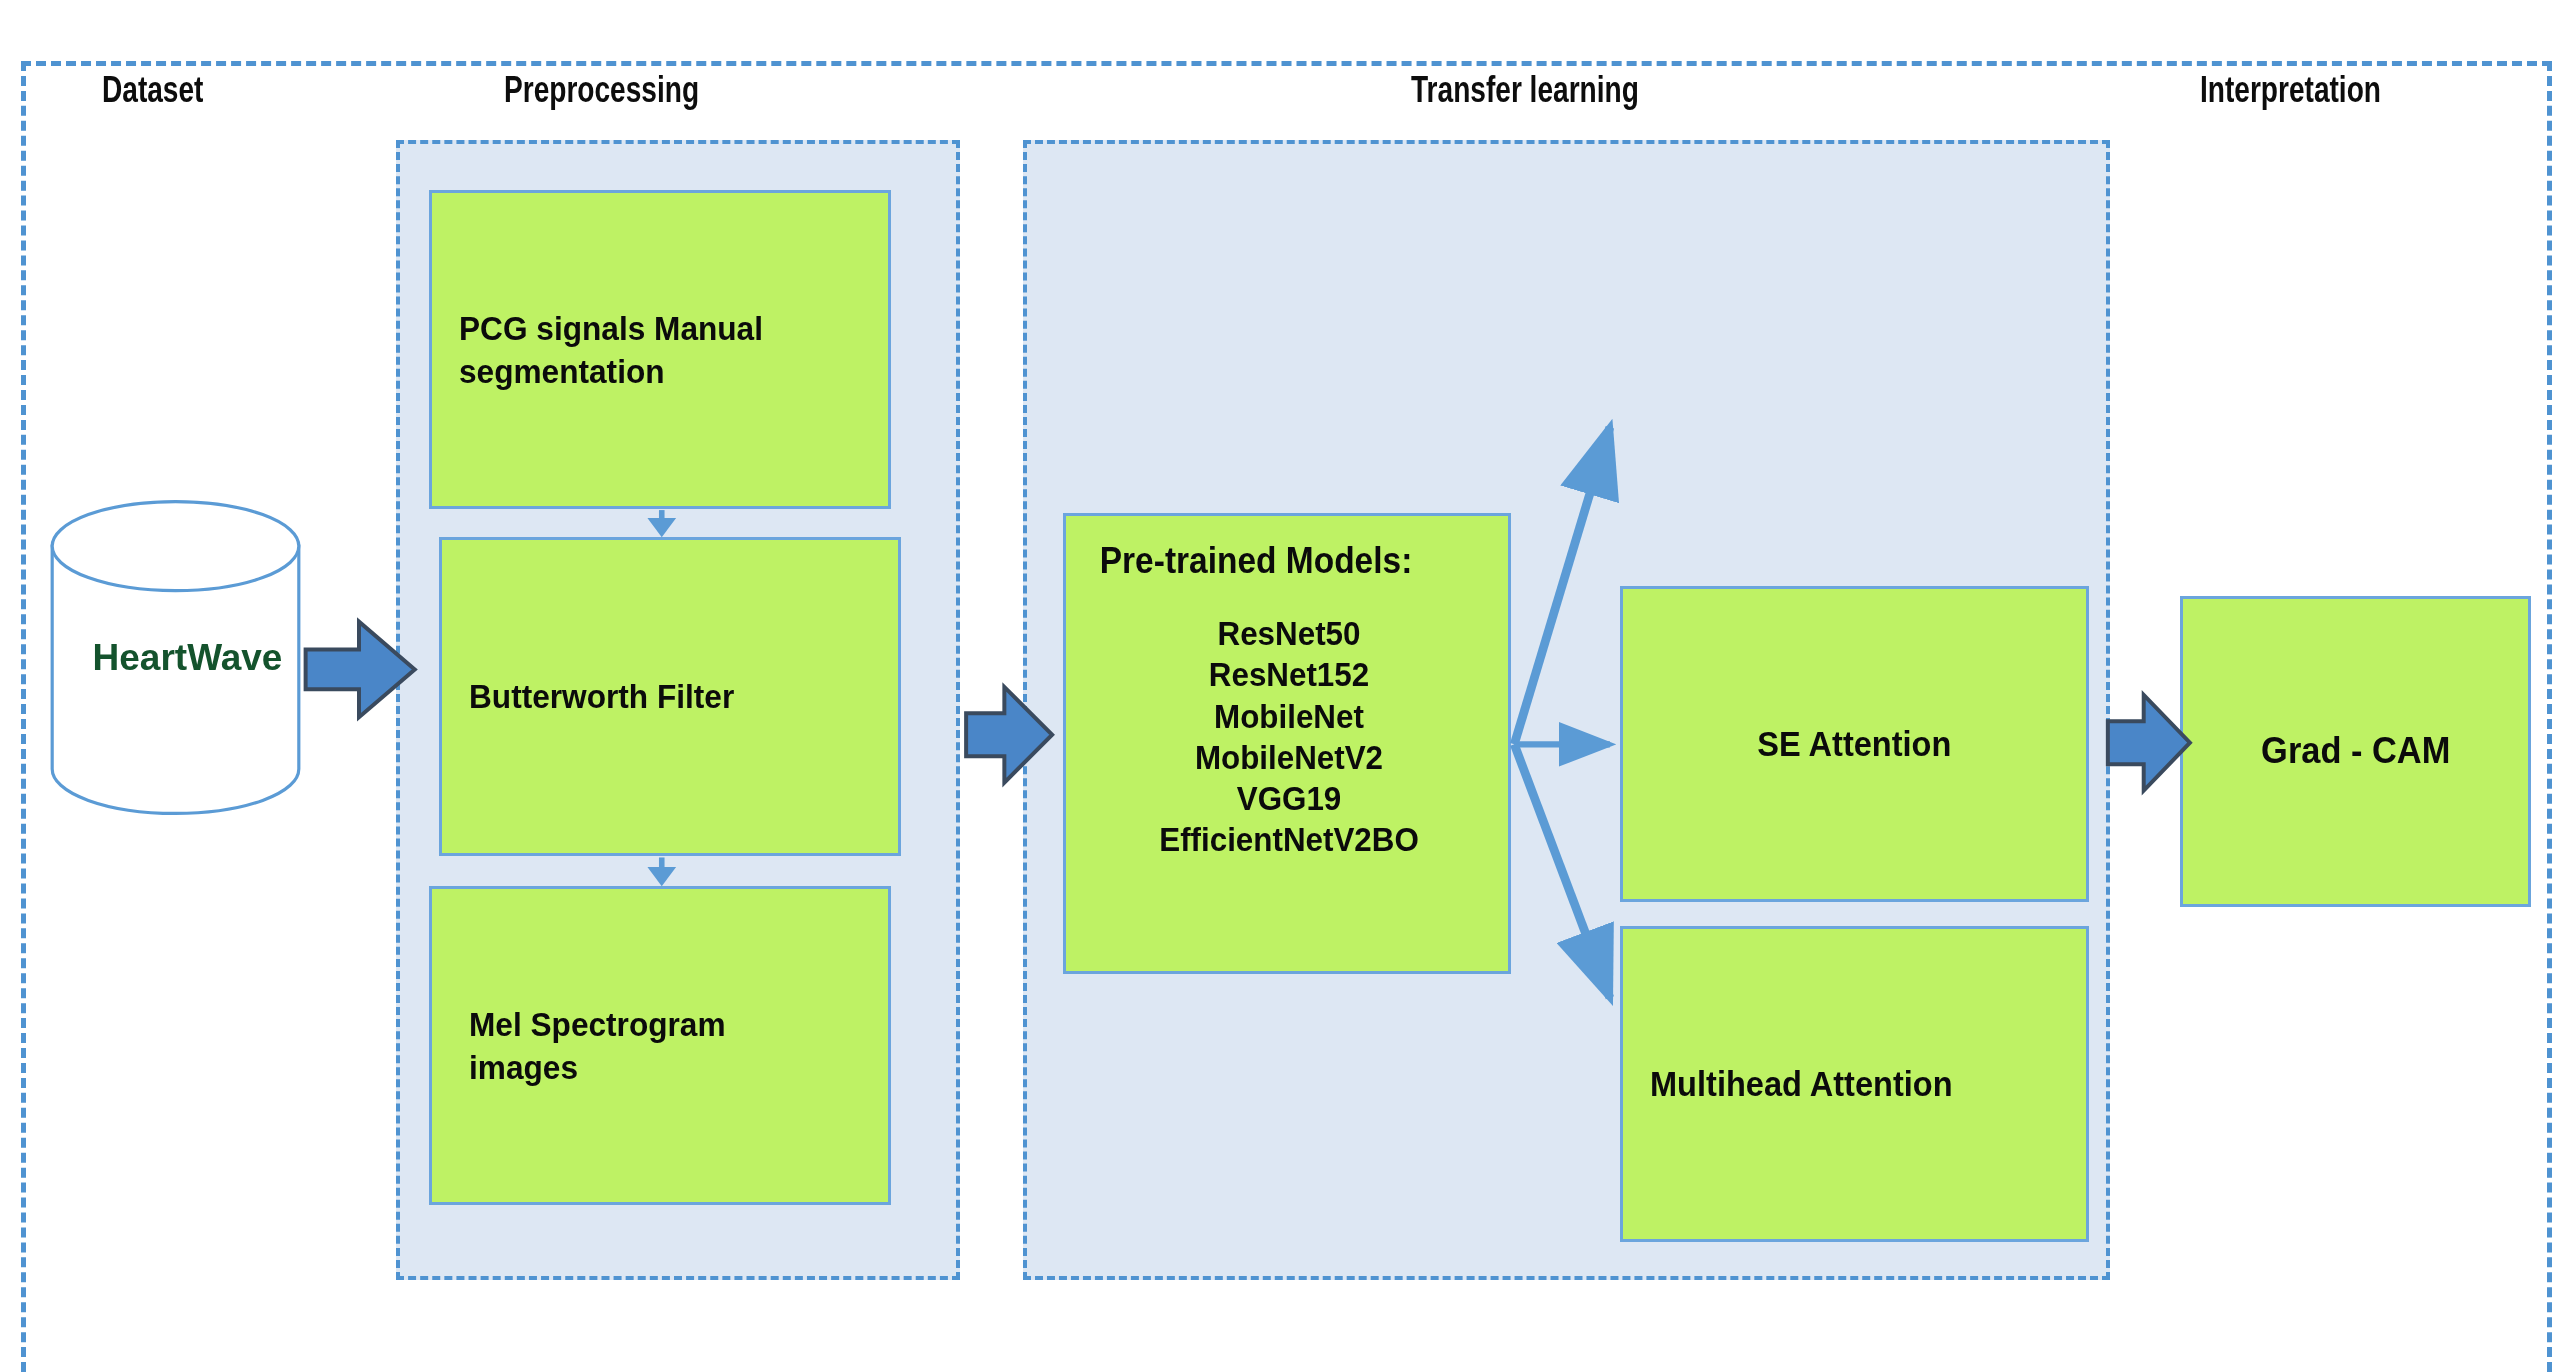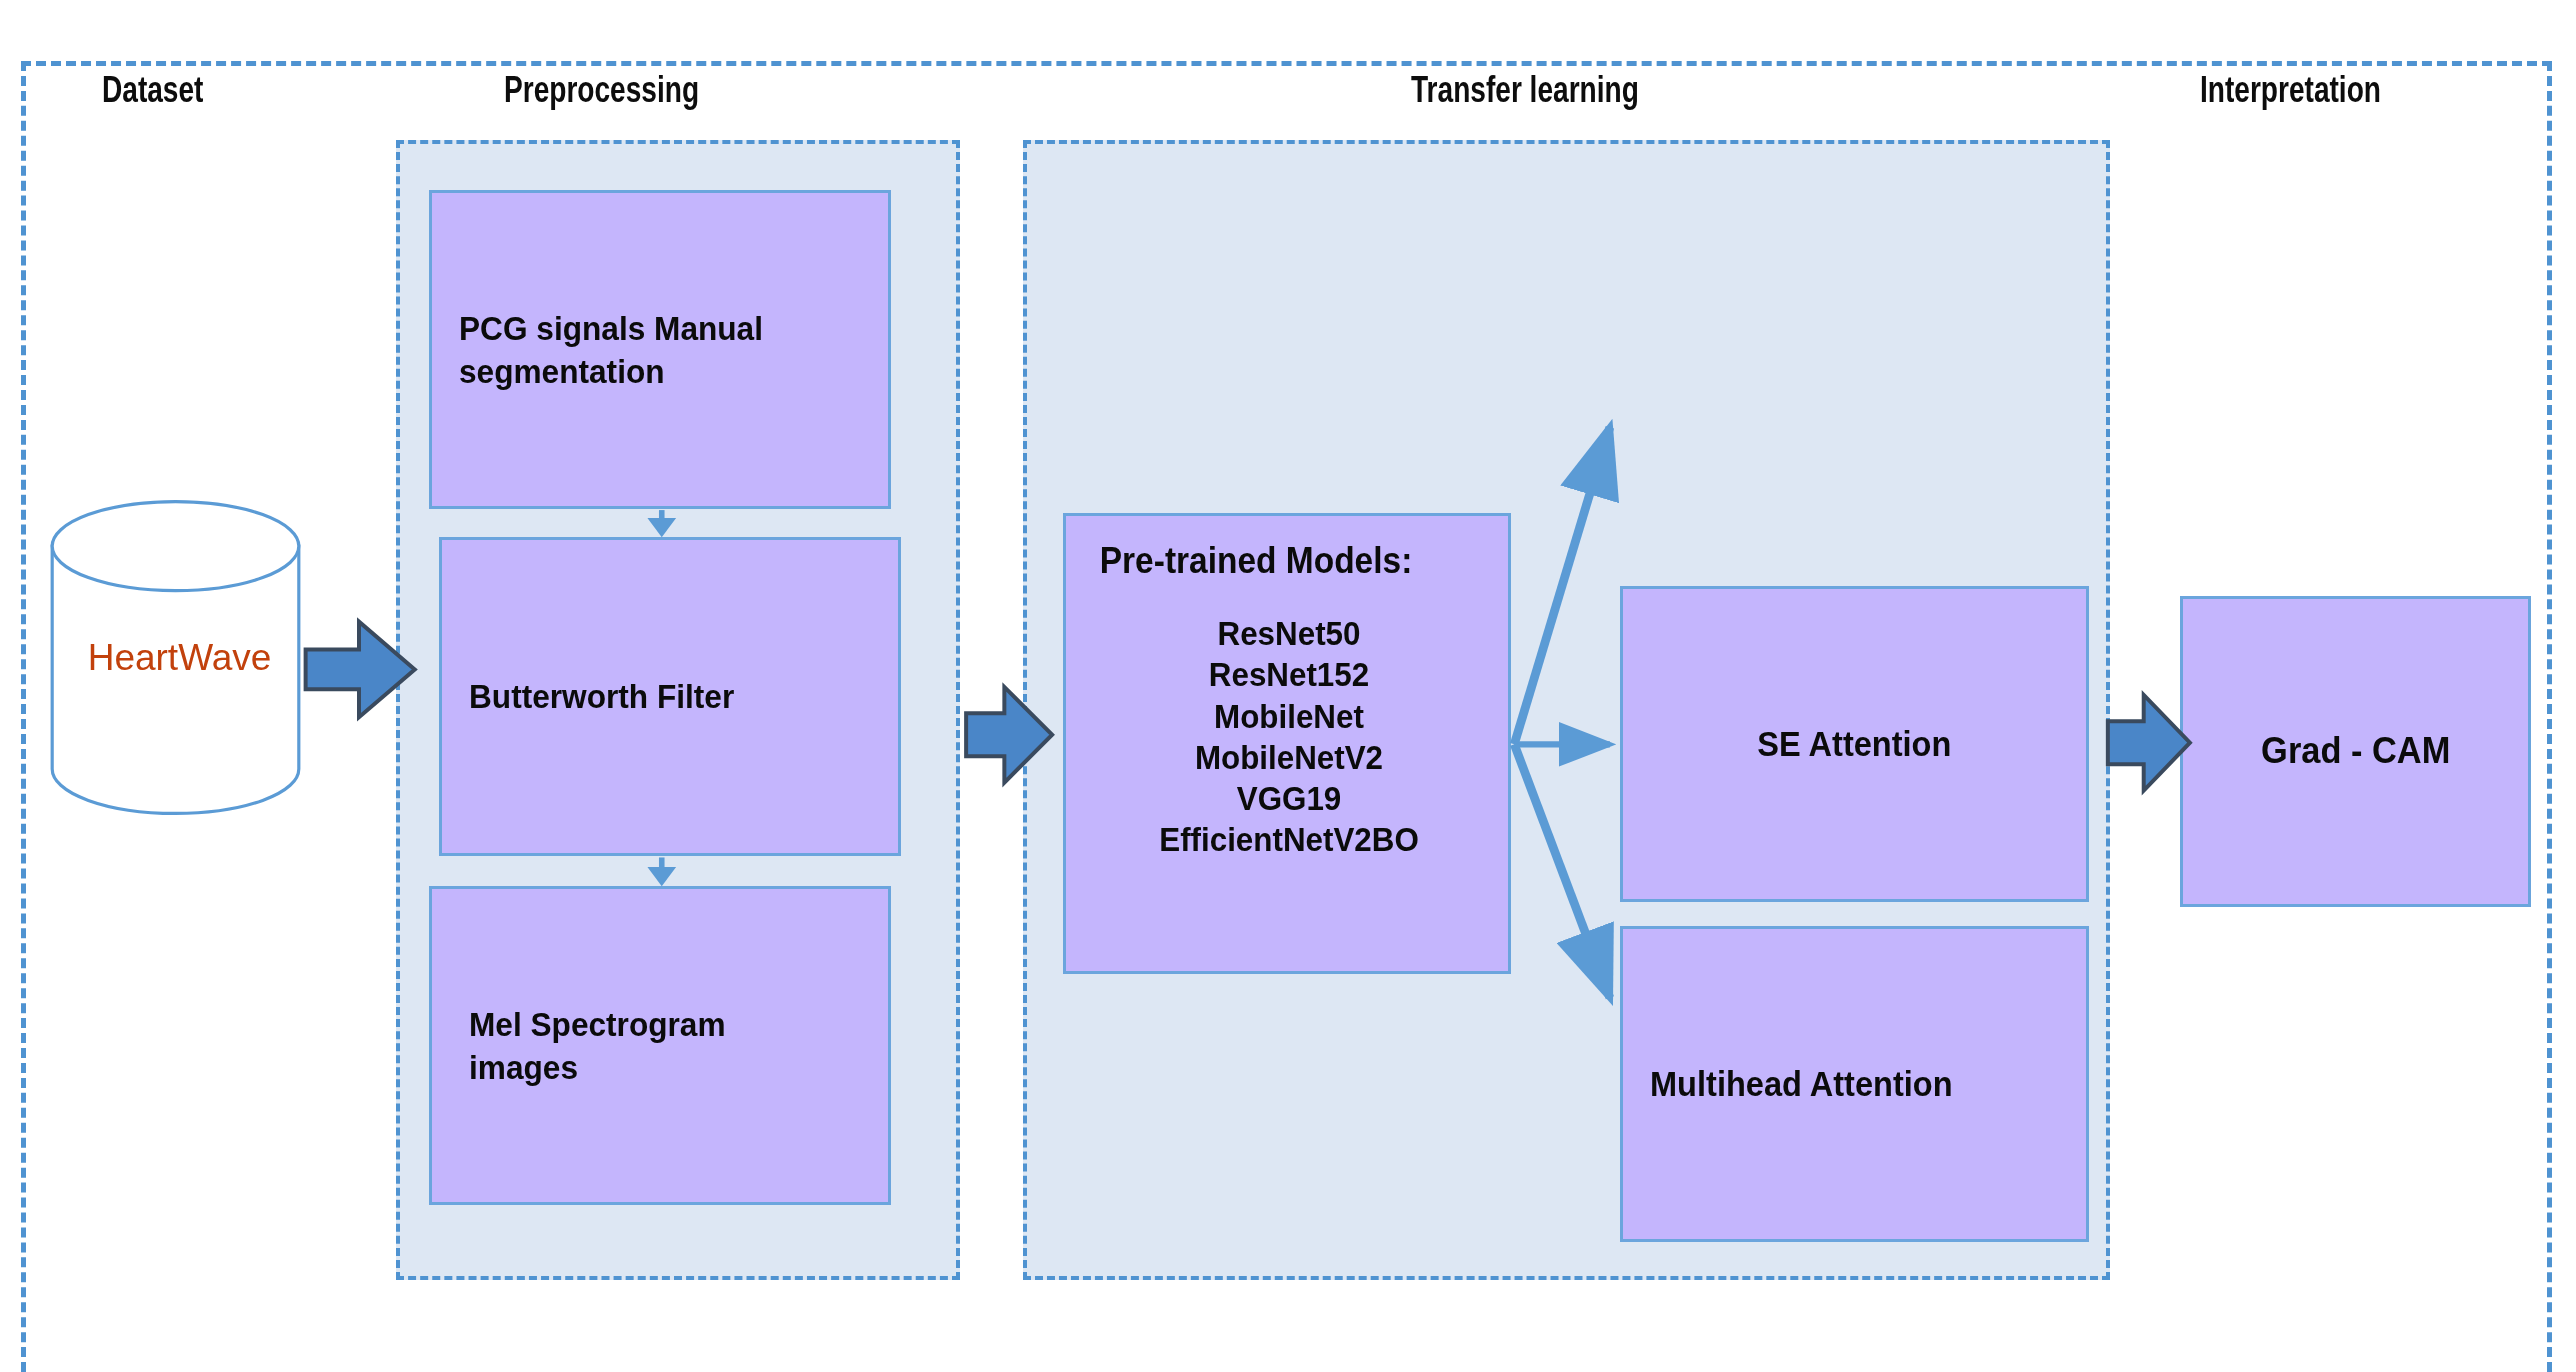--- a/index.html
+++ b/index.html
@@ -20,37 +20,37 @@
   }
 
   
   .panel{
     position:absolute;background:#dde7f3;
     border:4px dashed #4f93d1;box-sizing:border-box;
   }
 
   
   .box{
-    position:absolute;background:#c4b5fd;border:3.2px solid #6ba5dd;box-sizing:border-box;
+    position:absolute;background:#bef264;border:3.2px solid #6ba5dd;box-sizing:border-box;
     display:flex;align-items:center;
   }
   .box-label{
     color:#0b0b0b;font-weight:bold;line-height:1.25;
     font-family:"Liberation Sans","DejaVu Sans",sans-serif;
     transform:scaleX(0.93);transform-origin:left center;
   }
   .box.center{justify-content:center;}
   .box.center .box-label{transform:scaleX(0.93);transform-origin:center center;text-align:center;}
 
   
   .cylinder{position:absolute;}
   .cyl-label{
-    position:absolute;left:4px;top:0;width:100%;height:100%;
+    position:absolute;left:12px;top:0;width:100%;height:100%;
     display:flex;align-items:center;justify-content:center;
-    color:#c2410c;font-weight:normal;font-size:37px;
+    color:#14532d;font-weight:bold;font-size:37px;
     font-family:"Liberation Sans","DejaVu Sans",sans-serif;
   }
 
   
   #arrows{position:absolute;left:0;top:0;width:2576px;height:1372px;pointer-events:none;}
 </style>
 </head>
 <body>
 
 <div id="canvas">

